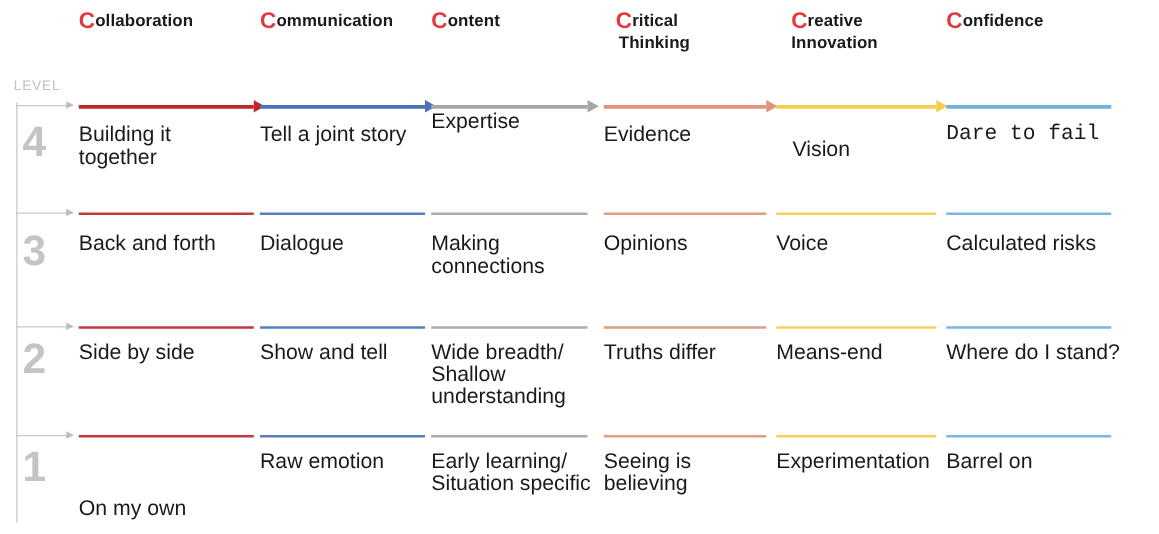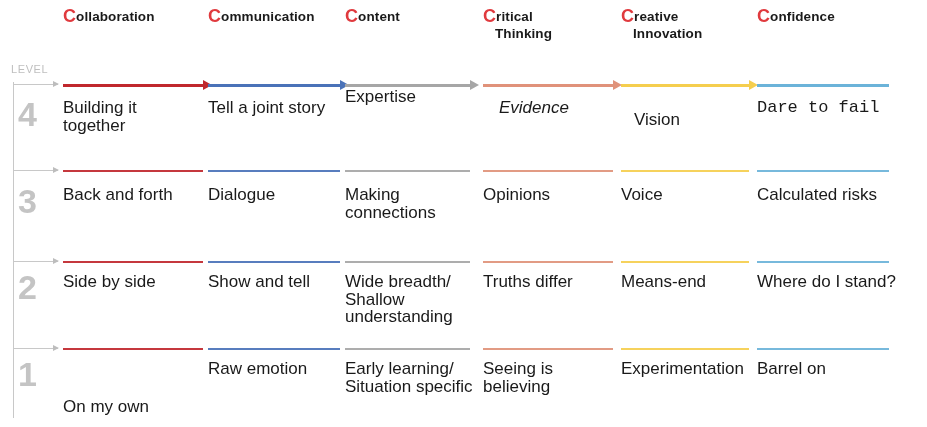--- a/index.html
+++ b/index.html
@@ -20,20 +20,21 @@
   }
 
   
   .col-header {
     position: absolute;
     font-size: 13.5px;
     font-weight: bold;
     color: #1a1a1a;
     line-height: 17px;
     letter-spacing: 0.1px;
+    text-align: center;
   }
   .col-header .cap {
     color: #E03A3E;
     font-size: 18px;
     font-weight: bold;
     line-height: 17px;
     vertical-align: -1px;
   }
   .col-header .rest { letter-spacing: 0.1px; }
   .col-header .line2 { display: block; padding-left: 12px; }
@@ -163,21 +164,21 @@
       <div class="bar" style="left: 483px; top: 348px; width: 130px; background: rgb(224, 146, 122); color: rgb(224, 146, 122); height: 2.2px; opacity: 0.92;"></div>
       <div class="bar" style="left: 621px; top: 348px; width: 128px; background: rgb(245, 206, 78); color: rgb(245, 206, 78); height: 2.2px; opacity: 0.92;"></div>
       <div class="bar" style="left: 757px; top: 348px; width: 132px; background: rgb(107, 179, 217); color: rgb(107, 179, 217); height: 2.2px; opacity: 0.92;"></div>
     </div>
 
   <div id="cells">
       <div class="cell" style="left: 63px; top: 99px; width: 156px;">Building it
 together</div>
       <div class="cell" style="left: 208px; top: 99px; width: 148px;">Tell a joint story</div>
       <div class="cell" style="left: 345px; top: 88px; width: 141px;">Expertise</div>
-      <div class="cell" style="left: 499px; top: 99px; width: 146px; font-style: italic;">Evidence</div>
+      <div class="cell" style="left: 483px; top: 99px; width: 146px;">Evidence</div>
       <div class="cell" style="left: 634px; top: 99px; width: 144px; margin-top: 12px;">Vision</div>
       <div class="cell" style="left: 757px; top: 99px; width: 148px; font-family: Liberation Mono, monospace;">Dare to fail</div>
       <div class="cell" style="left: 63px; top: 186px; width: 156px;">Back and forth</div>
       <div class="cell" style="left: 208px; top: 186px; width: 148px;">Dialogue</div>
       <div class="cell" style="left: 345px; top: 186px; width: 141px;">Making
 connections</div>
       <div class="cell" style="left: 483px; top: 186px; width: 146px;">Opinions</div>
       <div class="cell" style="left: 621px; top: 186px; width: 144px;">Voice</div>
       <div class="cell" style="left: 757px; top: 186px; width: 148px;">Calculated risks</div>
       <div class="cell" style="left: 63px; top: 273px; width: 156px;">Side by side</div>

